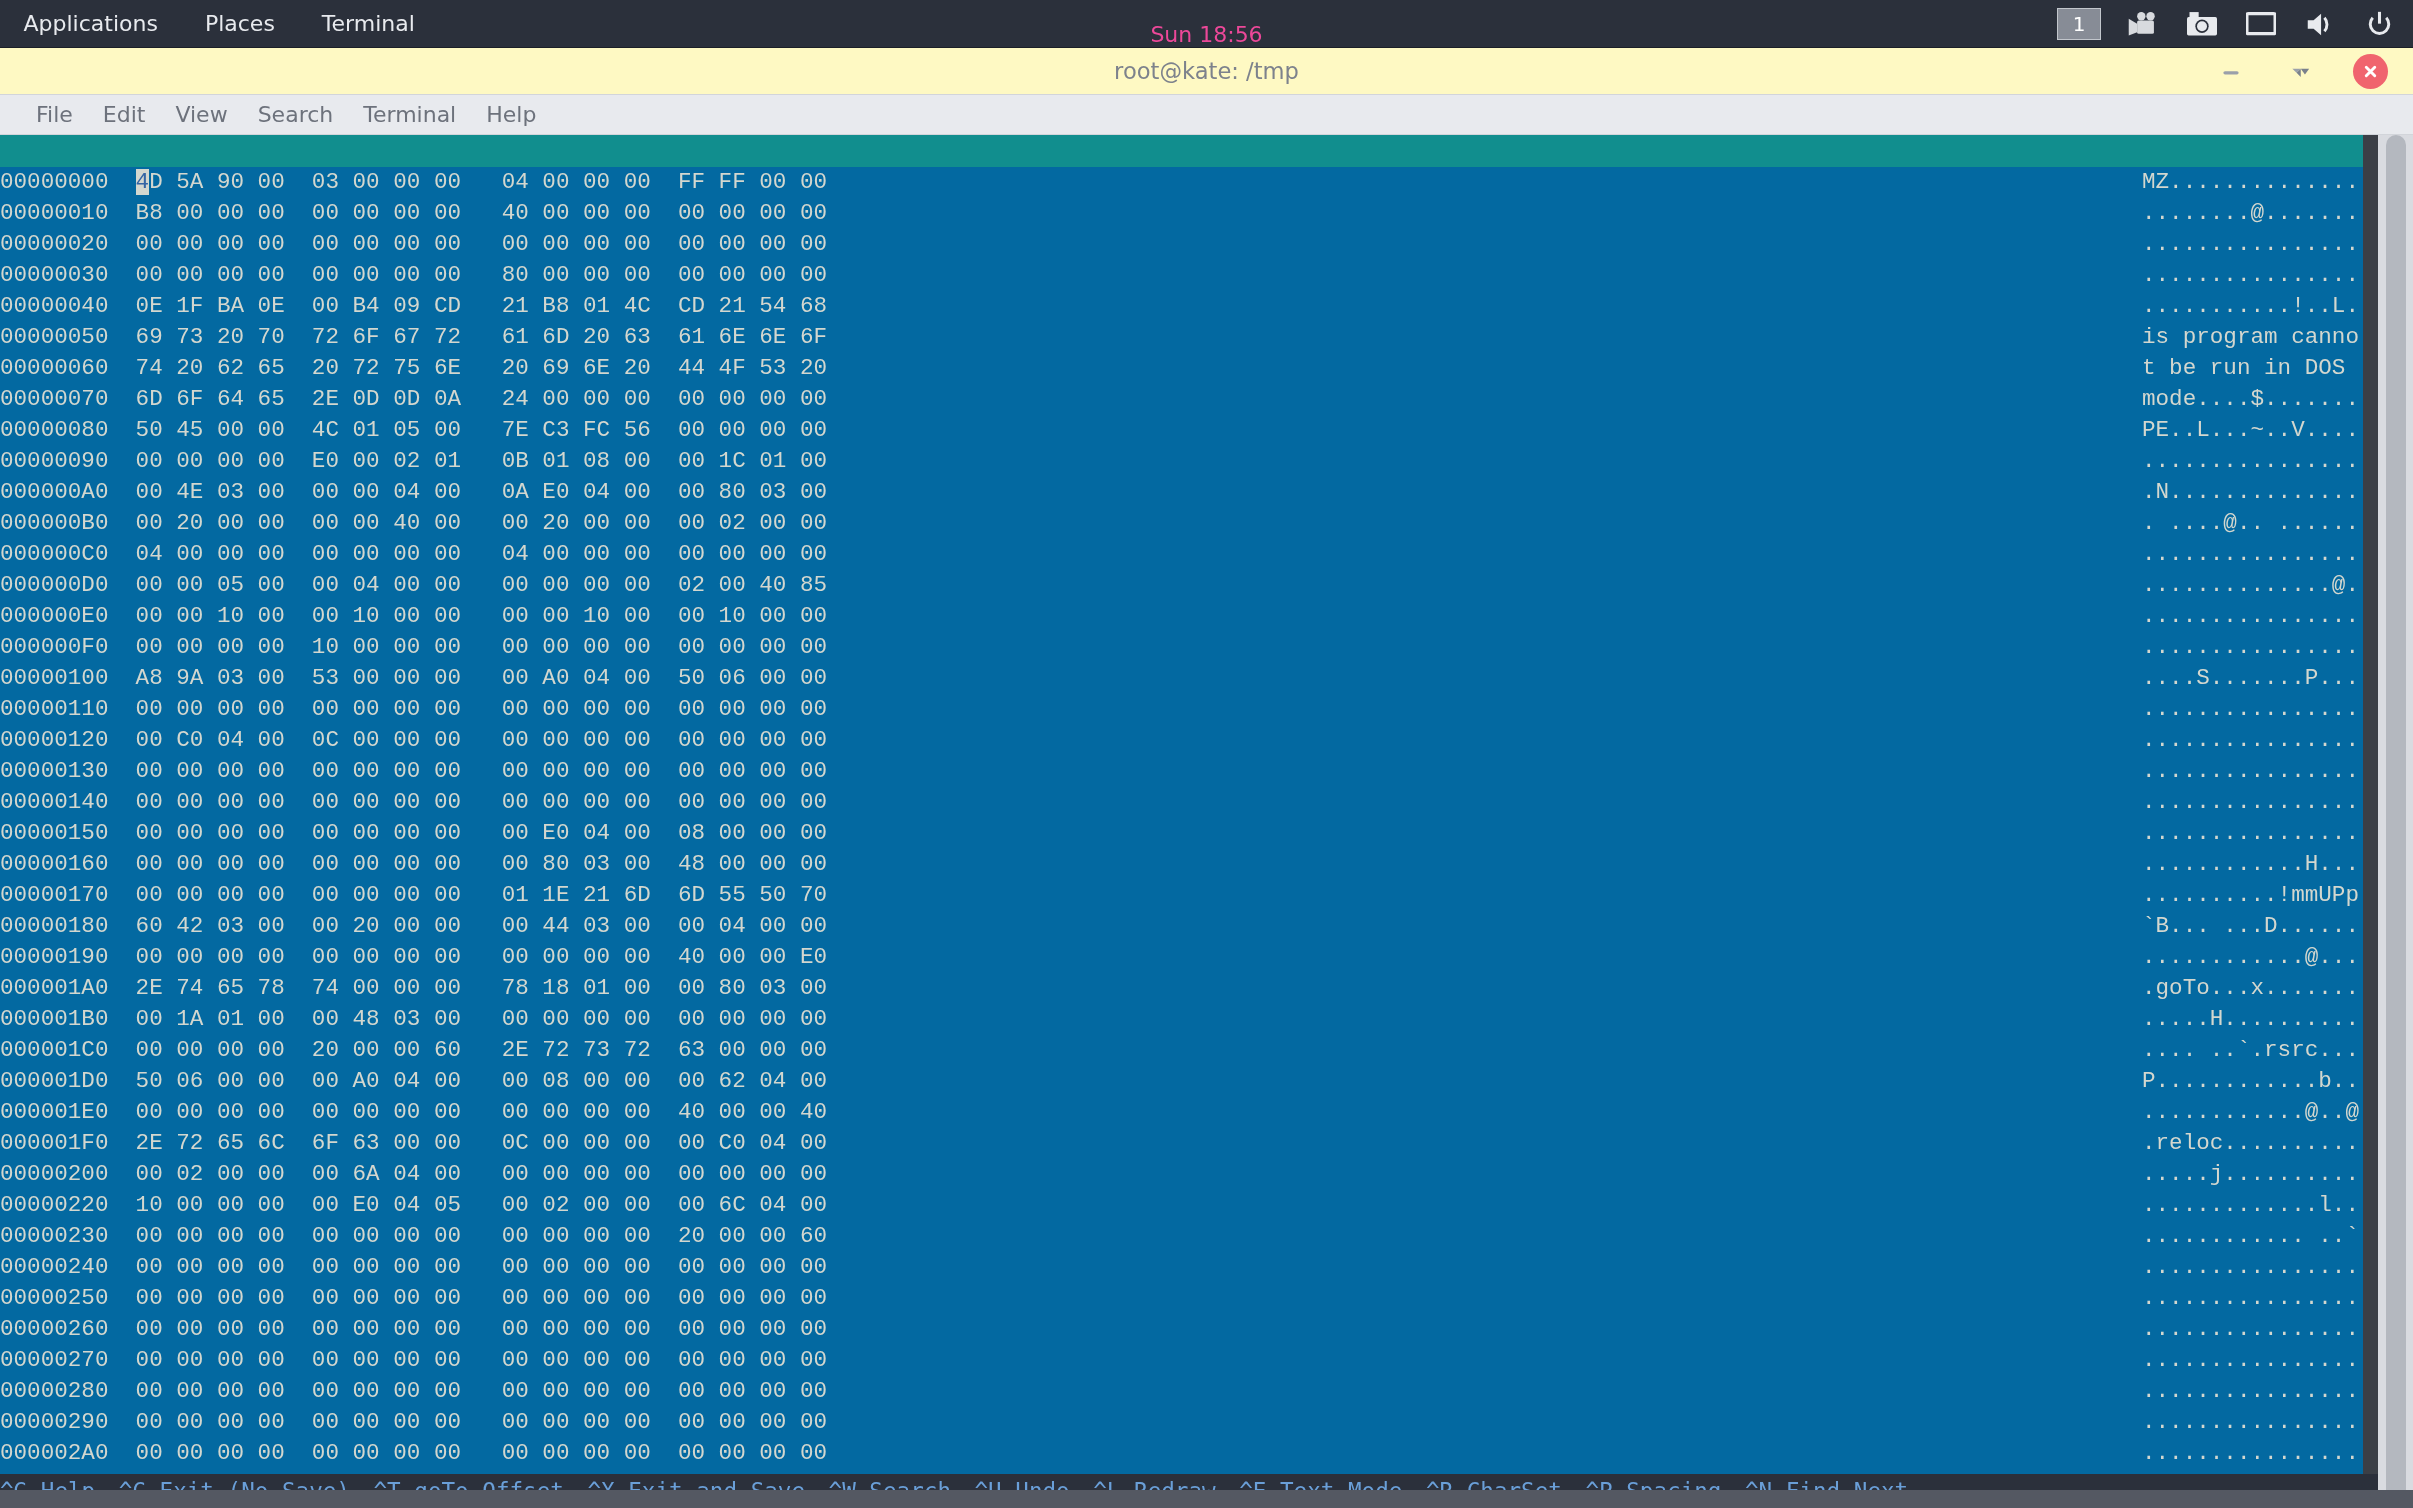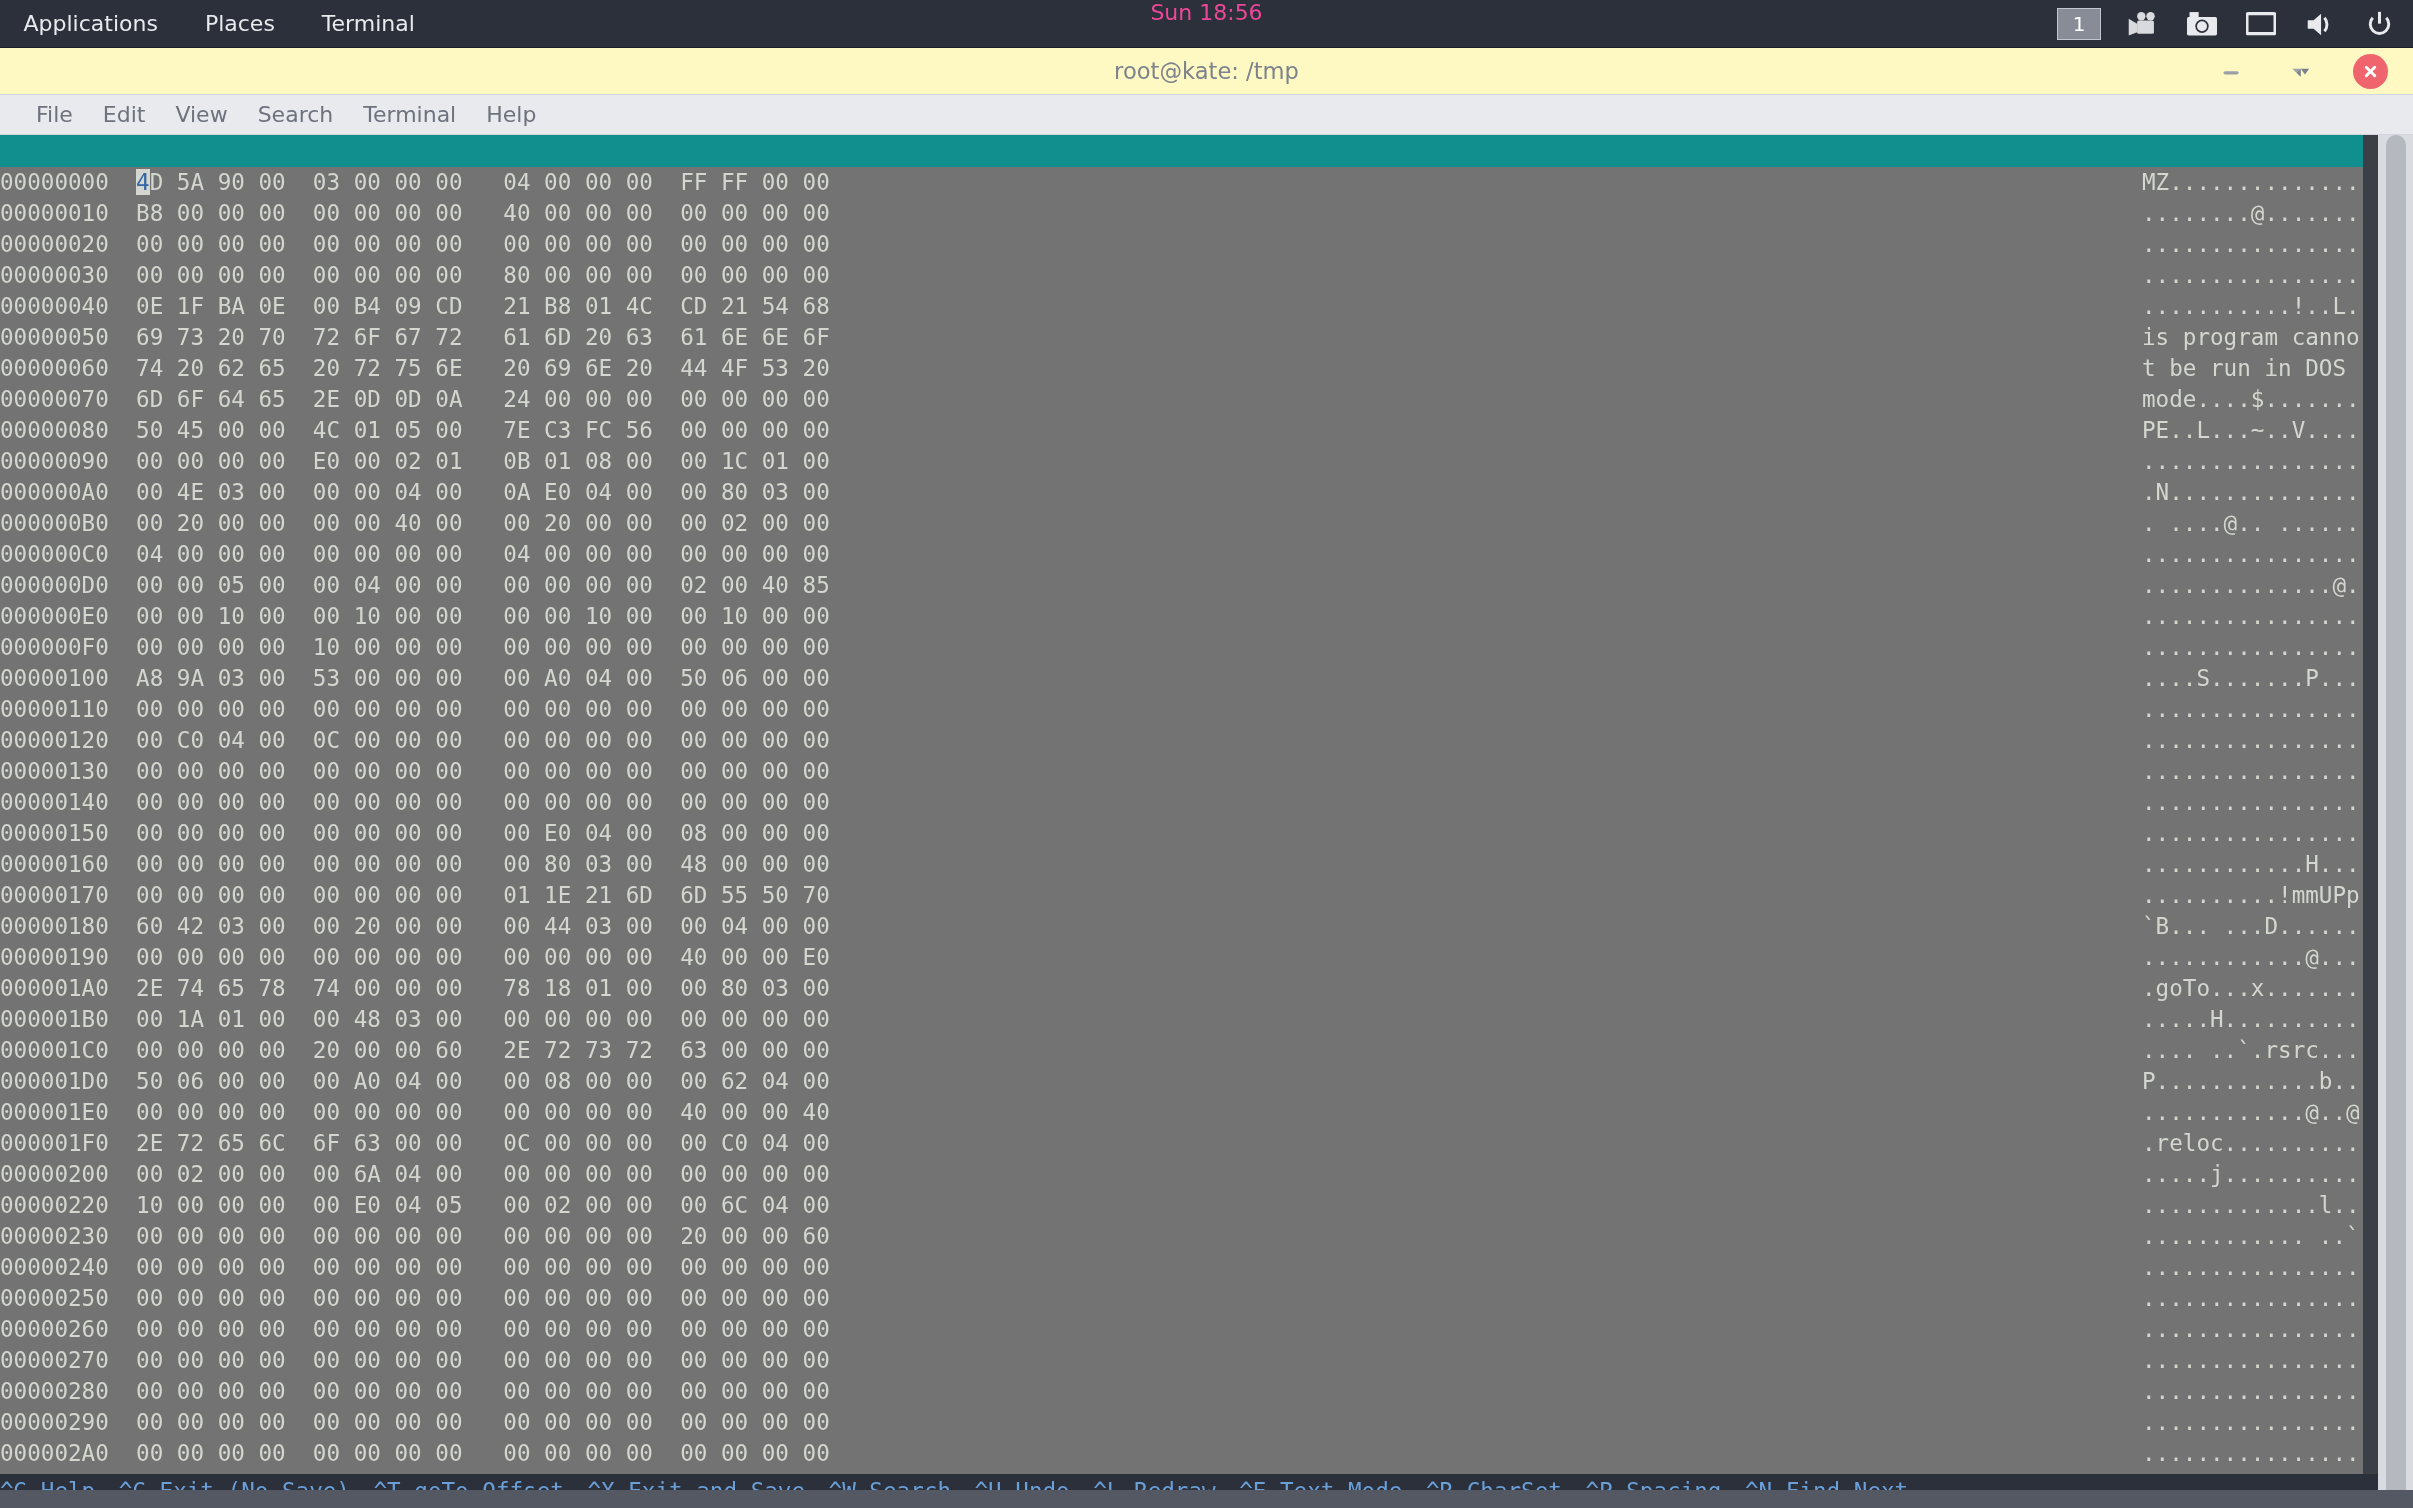--- a/index.html
+++ b/index.html
@@ -8,21 +8,21 @@
     background: #2e3440;
     font-family: "DejaVu Sans Mono", monospace;
     overflow: hidden;
   }
 
   
   #top-panel {
     position: absolute; top: 0; left: 0;
     width: 2413px; height: 48px;
     background: #2b303b;
-    display: flex; align-items: flex-start;
+    display: flex; align-items: flex-end;
     border-bottom: 0.8px solid #1b1f27;
   }
   .panel-menu {
     color: #e8eaee;
     font-family: "DejaVu Sans", sans-serif;
     font-size: 22px;
     padding: 0 23.5px;
     line-height: 47px;
     white-space: nowrap;
   }
@@ -113,22 +113,23 @@
     line-height: 32px;
     white-space: pre;
   }
   #hex-header-file { position: absolute; left: 0px; }
   #hex-header-offset { position: absolute; right: 50px; }
 
   #hex-body {
     position: absolute; top: 32px; left: 0;
     width: 2378px;
     height: 1308px;
-    background: #737373;
+    background: #0369a1;
     overflow: hidden;
+    font-family: Liberation Mono, monospace;
   }
   .hex-row {
     height: 31px;
     line-height: 31px;
     white-space: pre;
     font-size: 22.6px;
     color: #d3d7cf;
     position: relative;
   }
   .hex-offset { display: inline-block; }

